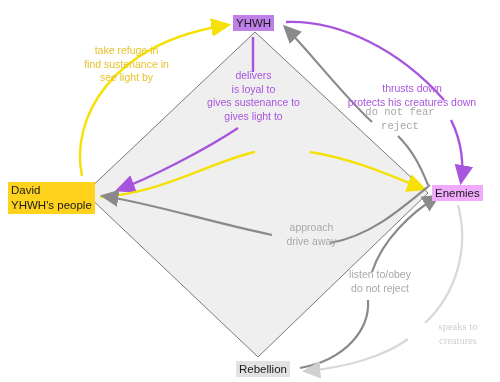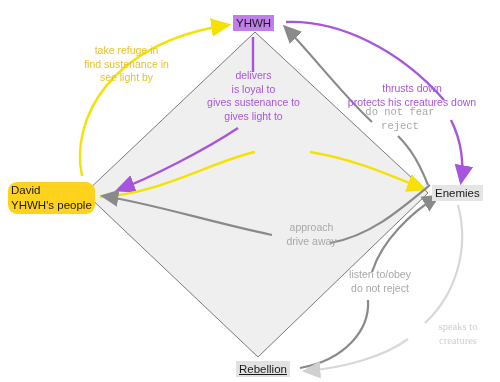--- a/index.html
+++ b/index.html
@@ -36,34 +36,32 @@
     left: 233px;
     top: 15px;
   }
   .node-david {
     background: #ffd21e;
     color: #1a1a1a;
     left: 8px;
     top: 182px;
     text-align: left;
     line-height: 15px;
-    border-radius: 9px;
   }
   .node-enemies {
-    background: #e5e5e5;
+    background: #f0abfc;
     color: #1a1a1a;
     left: 432px;
     top: 185px;
   }
   .node-rebellion {
     background: #e2e2e2;
     color: #1a1a1a;
     left: 236px;
     top: 361px;
-    text-decoration: underline;
   }
   .edge-label {
     position: absolute;
     font-size: 10.5px;
     line-height: 13.5px;
     white-space: nowrap;
     text-align: center;
   }
   .lbl-yellow { color: #e8c22a; }
   .lbl-purple { color: #a855dd; }

